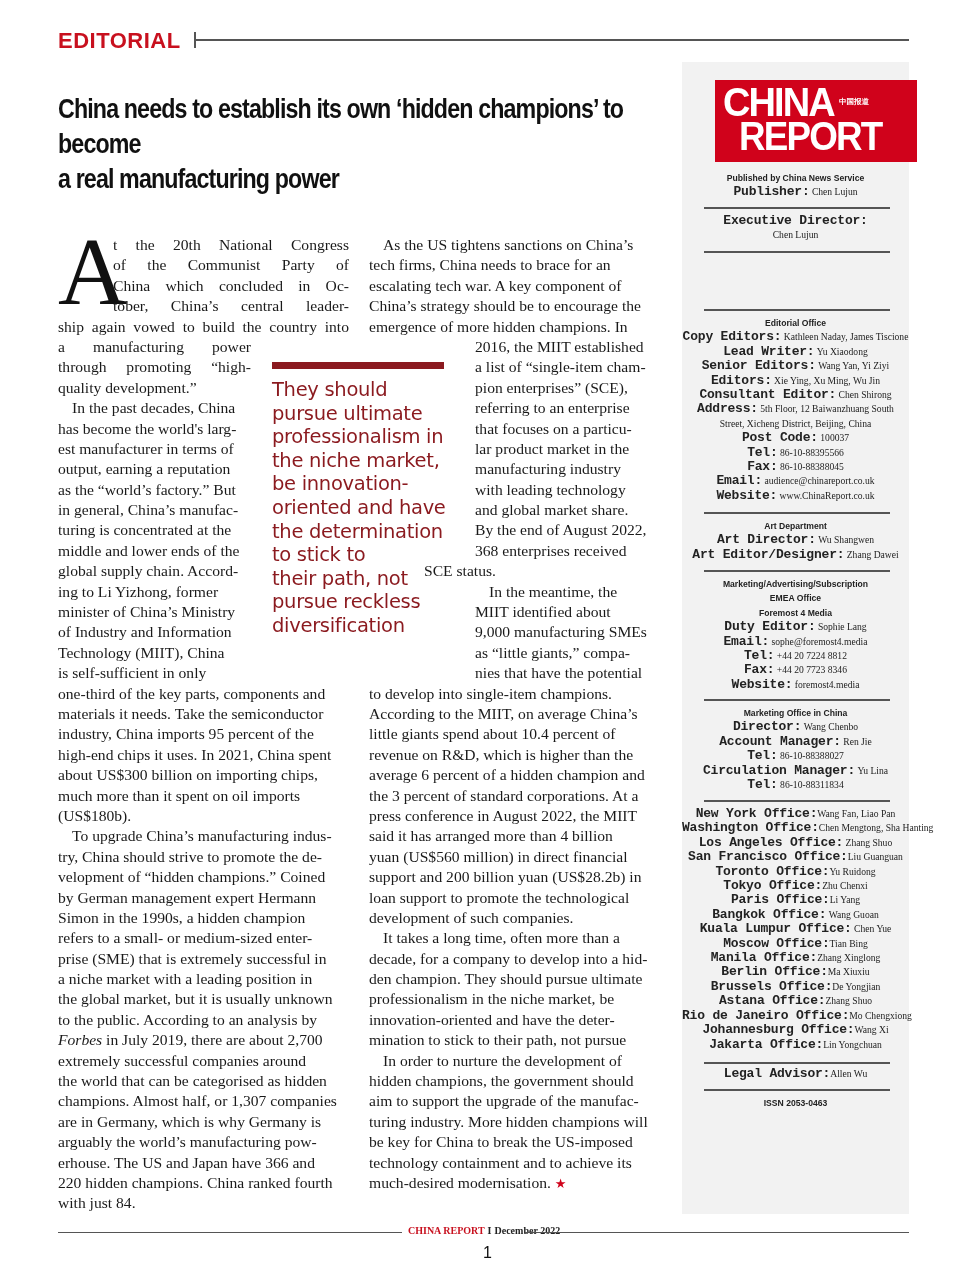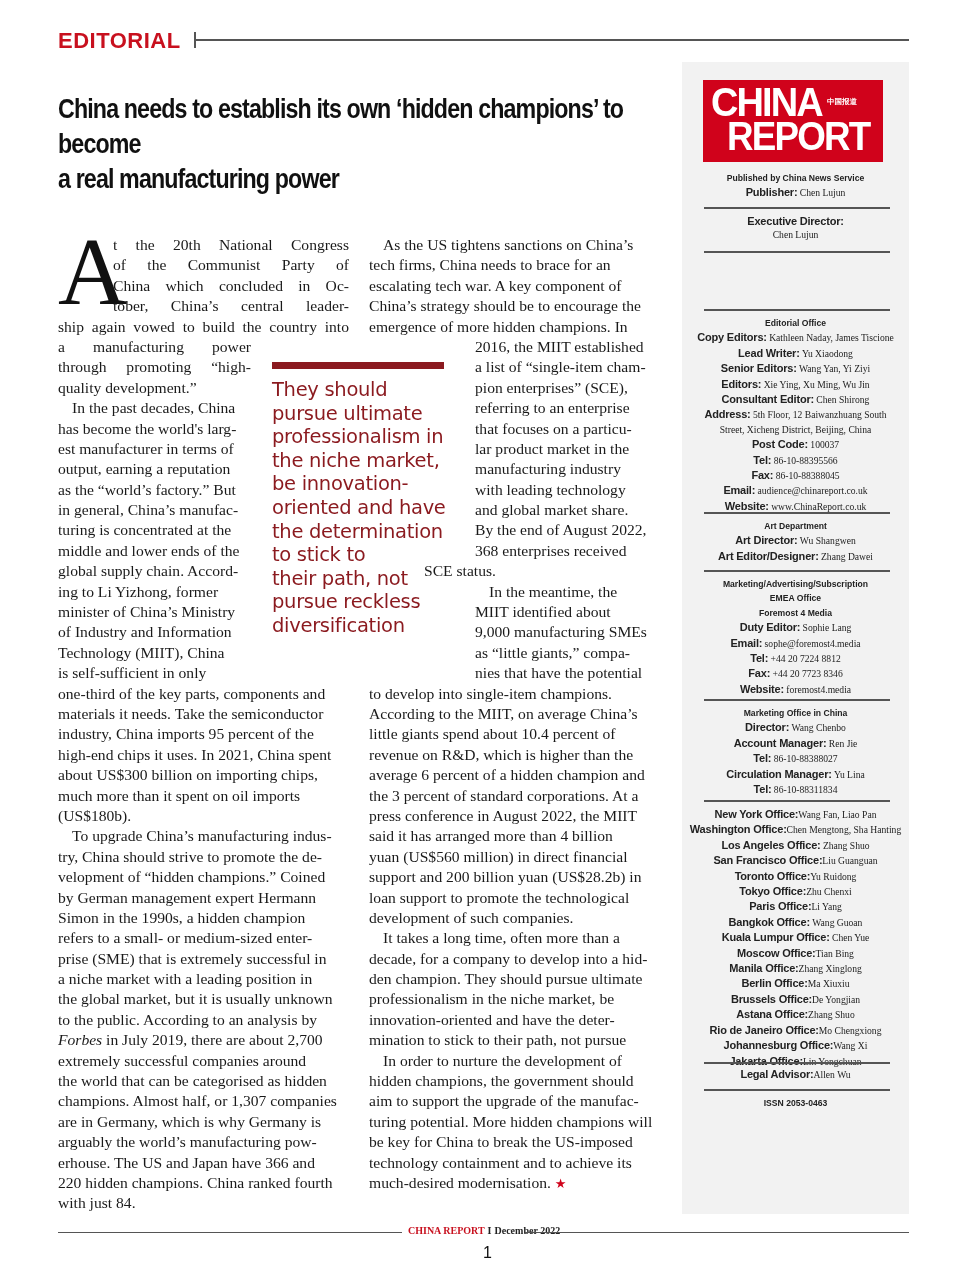--- a/index.html
+++ b/index.html
@@ -29,28 +29,28 @@
   
   .pullquote { position: absolute; left: 272px; top: 362px; width: 172px; }
   .pq-bar { width: 172px; height: 7px; background: #8b1a1f; margin-bottom: 9px; }
   .pq-text { font-family: "DejaVu Sans", "Liberation Sans", sans-serif; font-size: 19.5px; line-height: 23.6px; color: #8b1a1f; letter-spacing: -0.3px; }
   .pq-text span { display: block; white-space: nowrap; }
 
   .star { color: #d0021b; font-size: 13px; }
 
   
   .masthead { position: absolute; left: 682px; top: 62px; width: 227px; height: 1152px; background: #f2f2f2; }
-  .logo { position: absolute; left: 21px; top: 18px; width: 180px; height: 82px; background: #d0021b; text-decoration: underline; }
+  .logo { position: absolute; left: 33px; top: 18px; width: 202px; height: 82px; background: #d0021b; text-decoration: underline; }
   .logo-china { position: absolute; left: 8px; top: 2px; font-family: "Liberation Sans", "DejaVu Sans", sans-serif; font-weight: bold; color: #fff; font-size: 40px; line-height: 40px; letter-spacing: -2px; transform: scaleX(0.95); transform-origin: left top; }
   .logo-report { position: absolute; left: 24px; top: 36px; font-family: "Liberation Sans", "DejaVu Sans", sans-serif; font-weight: bold; color: #fff; font-size: 40px; line-height: 40px; letter-spacing: -2px; transform: scaleX(0.92); transform-origin: left top; }
   .logo-cn { position: absolute; left: 124px; top: 17px; color: #fff; font-family: "DejaVu Sans", sans-serif; font-size: 7.5px; font-weight: bold; }
 
   .mh-block { position: absolute; left: 0; width: 227px; text-align: center; font-size: 9.5px; line-height: 14.4px; color: #222; }
   .mh-line { display: block; white-space: nowrap; }
-  .mh-label { font-family: Liberation Sans, sans-serif; font-weight: bold; font-size: 11px; letter-spacing: -0.2px; }
+  .mh-label { font-family: Liberation Mono, monospace; font-weight: bold; font-size: 13px; letter-spacing: -0.2px; }
   .mh-value { font-family: "Liberation Serif", "DejaVu Serif", serif; font-size: 9.6px; }
   .mh-rule { position: absolute; left: 22px; width: 186px; height: 2px; background: #555; }
   .mh-title { font-family: "Liberation Sans", "DejaVu Sans", sans-serif; font-weight: bold; font-size: 8.6px; }
 
   
   .footer-rule-l { position: absolute; left: 58px; top: 1232px; width: 344px; height: 1px; background: #555; }
   .footer-rule-r { position: absolute; left: 525px; top: 1232px; right: 58px; height: 1px; background: #555; }
   .footer-text { position: absolute; left: 408px; top: 1225px; font-family: Liberation Serif, serif; font-size: 10px; font-weight: bold; white-space: nowrap; }
   .footer-brand { color: #c8101e; }
   .footer-sep { color: #222; margin: 0 3px; }
@@ -178,21 +178,21 @@
   <span class="line">development of such companies.</span>
   <span class="line indent">It takes a long time, often more than a</span>
   <span class="line">decade, for a company to develop into a hid-</span>
   <span class="line">den champion. They should pursue ultimate</span>
   <span class="line">professionalism in the niche market, be</span>
   <span class="line">innovation-oriented and have the deter-</span>
   <span class="line">mination to stick to their path, not pursue</span>
   <span class="line indent">In order to nurture the development of</span>
   <span class="line">hidden champions, the government should</span>
   <span class="line">aim to support the upgrade of the manufac-</span>
-  <span class="line">turing potential. More hidden champions will</span>
+  <span class="line">turing industry. More hidden champions will</span>
   <span class="line">be key for China to break the US-imposed</span>
   <span class="line">technology containment and to achieve its</span>
   <span class="line"><span>much-desired modernisation.</span> <span class="star">★</span></span>
 </div>
 
 <aside class="masthead">
   <div class="logo">
     <span class="logo-china">CHINA</span>
     <span class="logo-cn">中国报道</span>
     <span class="logo-report">REPORT</span>

